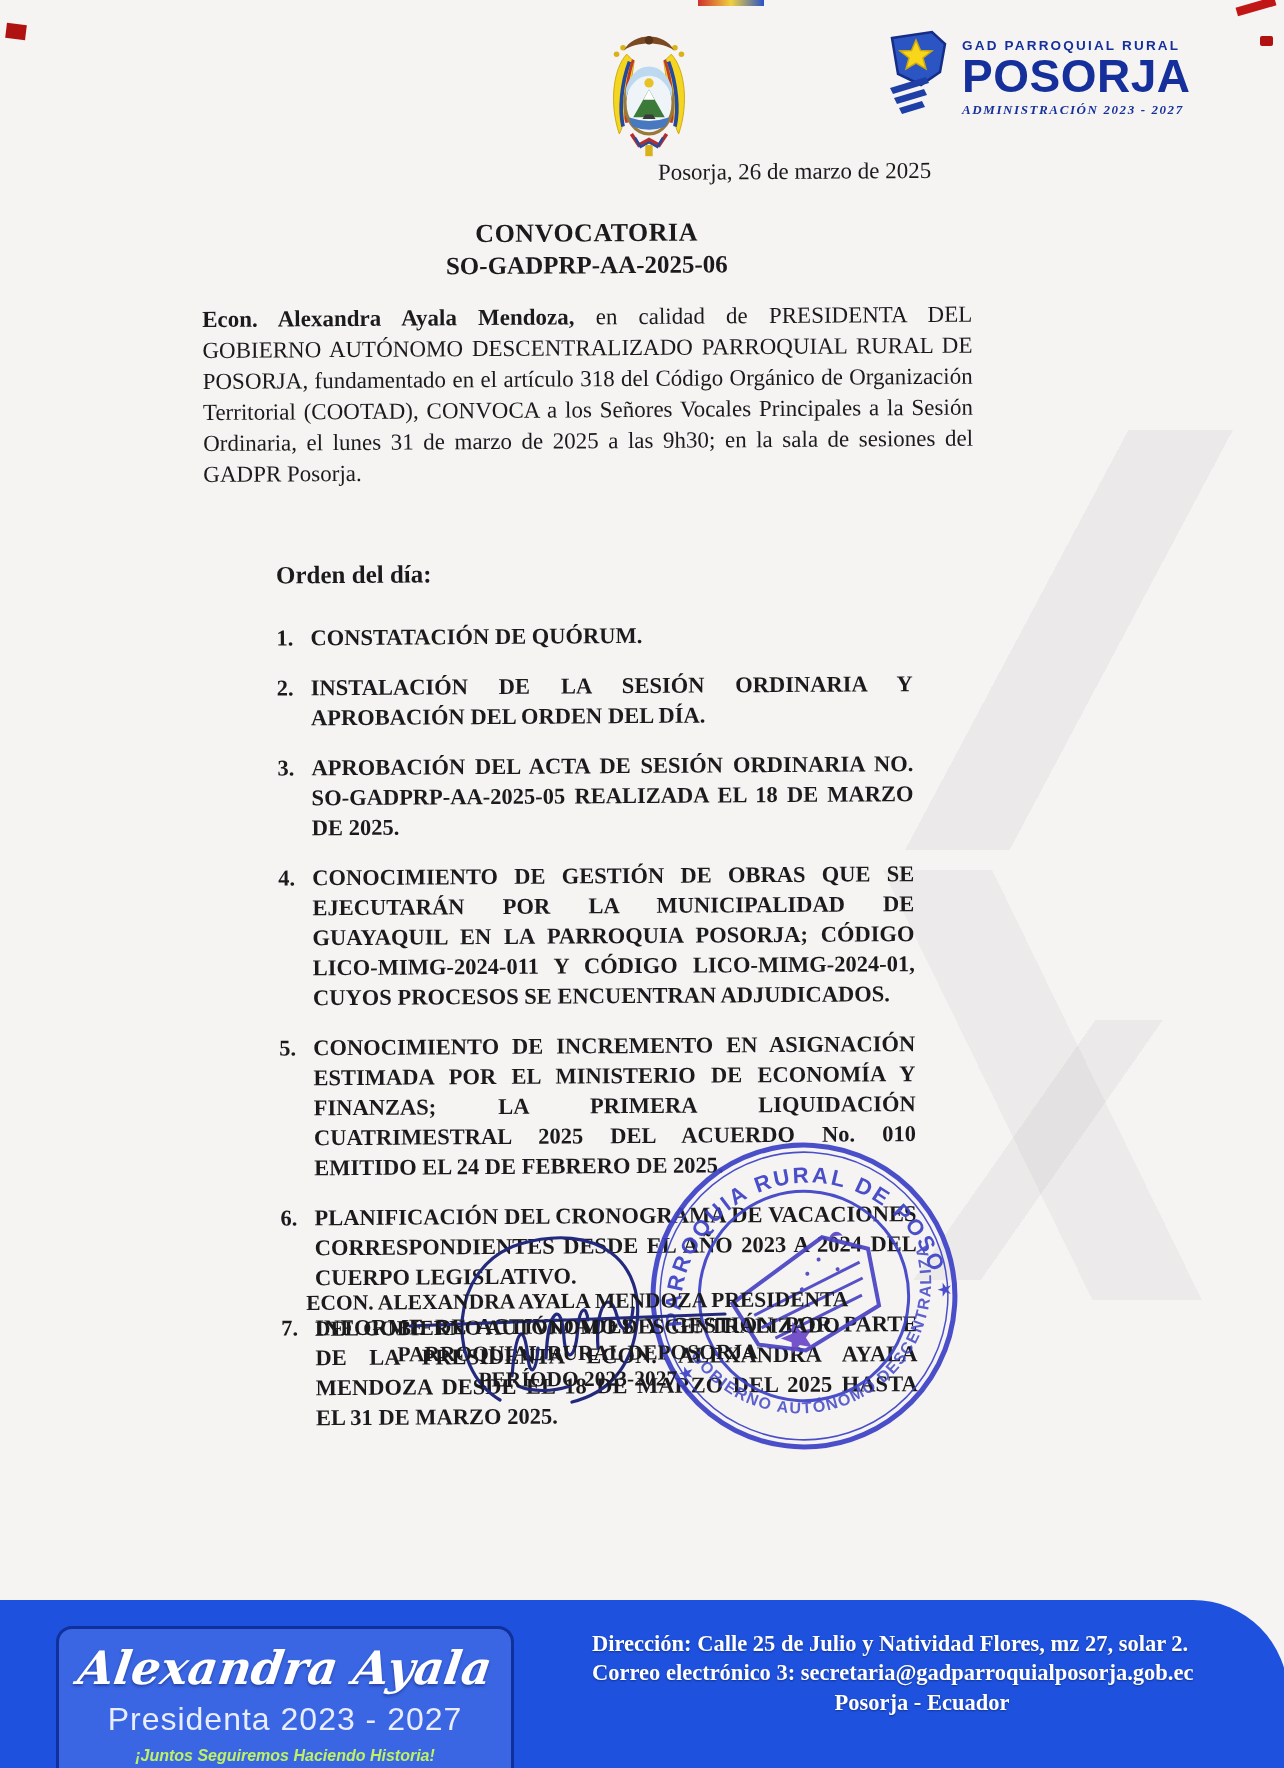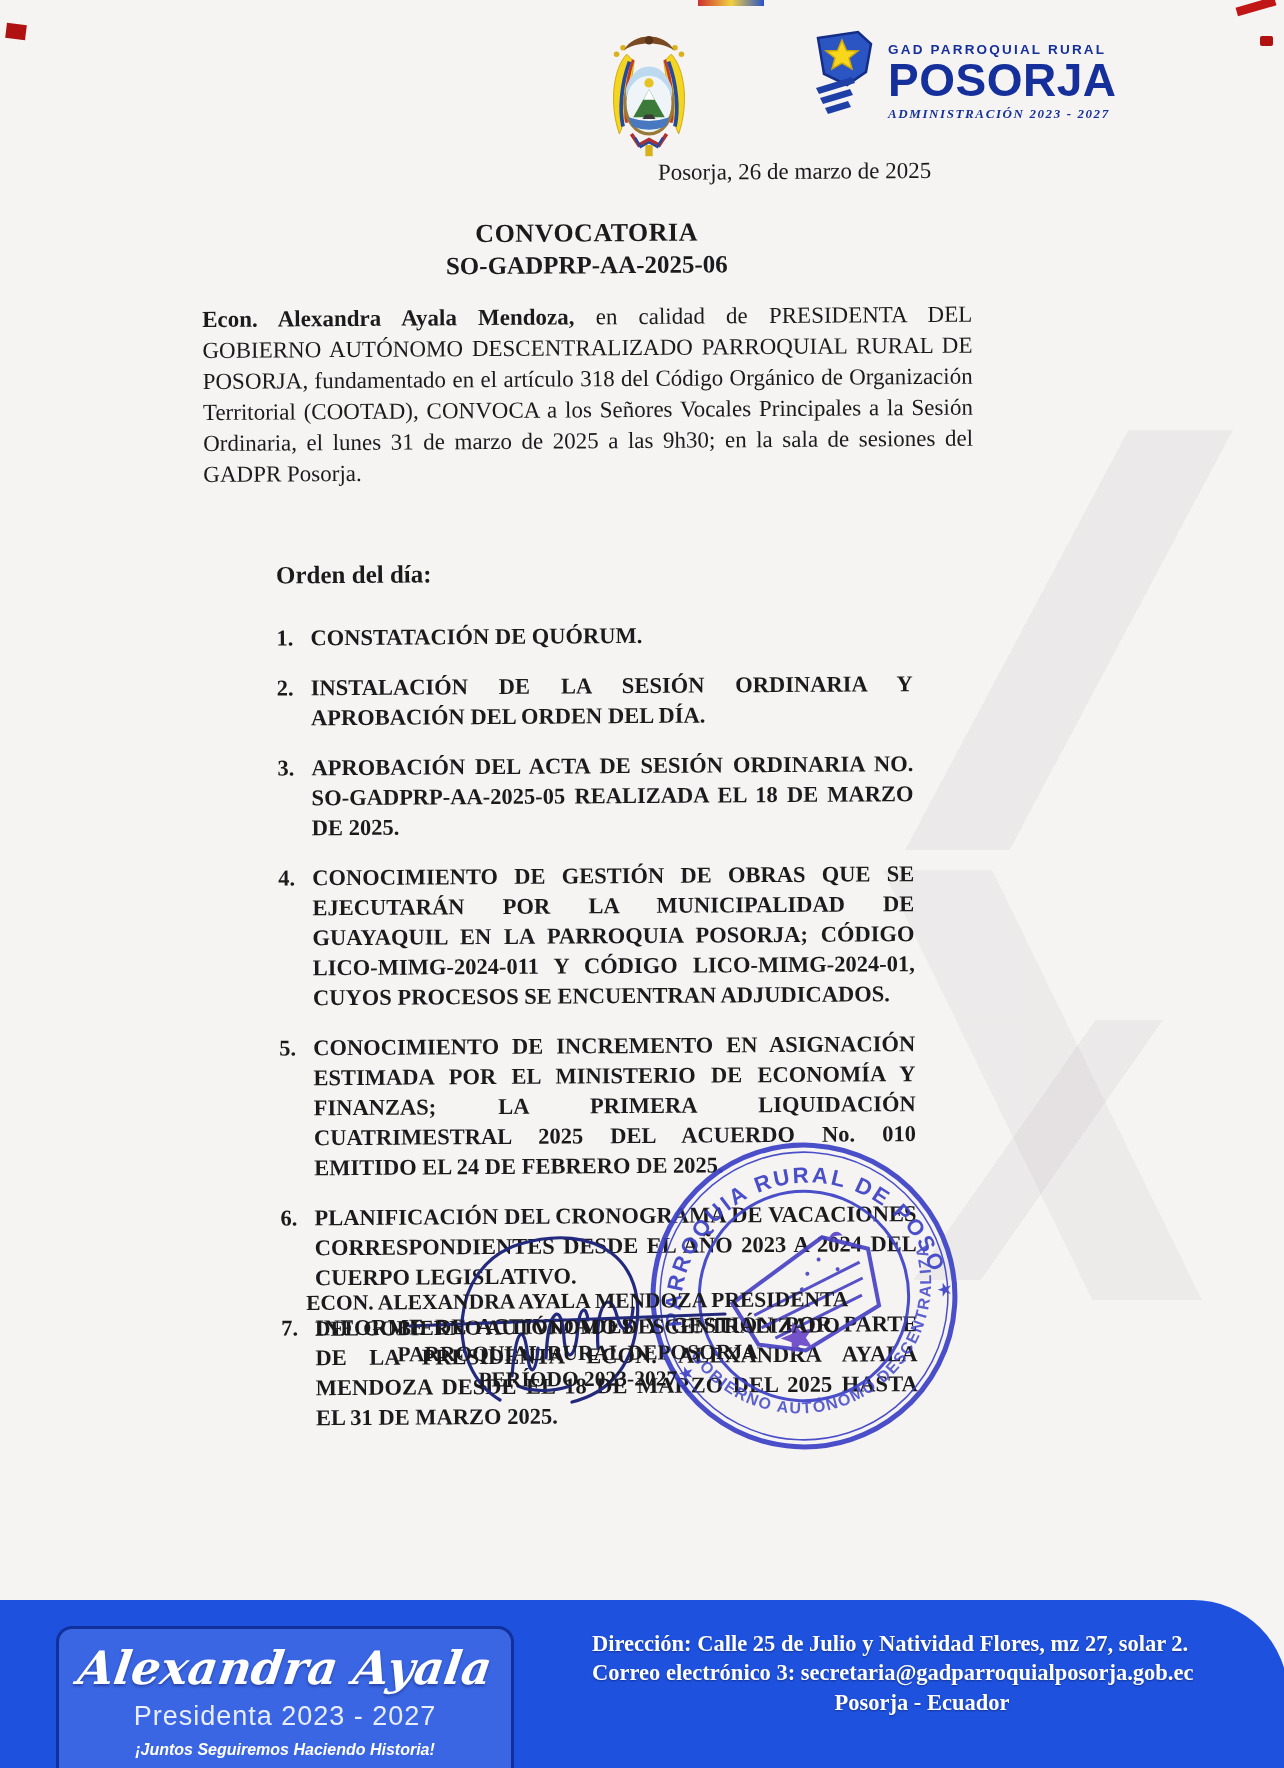--- a/index.html
+++ b/index.html
@@ -35,37 +35,37 @@
   .agenda .txt{flex:1;text-align:justify;}
 
   
   .sig-svg{position:absolute;left:400px;top:1208px;width:330px;height:200px;overflow:visible;}
   .stamp{position:absolute;left:638px;top:1130px;width:332px;height:332px;transform:rotate(-18deg);opacity:.92;}
   .sig-text{position:absolute;left:295px;top:1288px;width:565px;text-align:center;
             font-weight:700;font-size:21.5px;line-height:26px;transform:rotate(-0.4deg);}
 
   
   .coat{position:absolute;left:598px;top:26px;width:102px;height:138px;}
-  .logo{position:absolute;left:808px;top:28px;display:flex;align-items:flex-end;}
+  .logo{position:absolute;left:882px;top:28px;display:flex;}
   .logo-shield{width:70px;height:94px;}
   .logo-text{margin-left:10px;font-family:"Liberation Sans",sans-serif;color:#15309b;}
   .logo-tag{font-size:13.5px;font-weight:700;letter-spacing:2.2px;margin-top:10px;}
   .logo-name{font-size:46px;font-weight:700;letter-spacing:.5px;line-height:1.02;}
   .logo-admin{font-size:13px;font-weight:700;font-style:italic;letter-spacing:1.6px;margin-top:2px;font-family:Liberation Serif, serif;}
 
   
   .footer{position:absolute;left:-8px;right:-4px;top:1600px;height:176px;background:#1e51dd;
           border-top-right-radius:95px;}
   .footer-panel{position:absolute;left:64px;top:26px;width:452px;height:150px;background:#3a66e3;
           border:3px solid #10309b;border-bottom:none;border-radius:16px 16px 0 0;text-align:center;color:#fff;}
   .name-script{margin-top:12px;font-family:"DejaVu Serif",serif;font-style:italic;font-weight:700;
           font-size:46px;transform:skewX(-8deg);text-shadow:0 2px 3px rgba(0,0,60,.35);}
-  .pres-title{font-family:"Liberation Sans",sans-serif;font-size:27px;letter-spacing:1px;color:#e8edff;margin-top:6px;}
+  .pres-title{font-family:"Liberation Sans",sans-serif;font-size:32px;letter-spacing:1px;color:#e8edff;margin-top:6px;}
   .slogan{font-family:"Liberation Sans",sans-serif;font-size:16px;font-weight:700;font-style:italic;
-          margin-top:9px;color:#ffffff;}
+          margin-top:9px;color:#bef264;}
   .contacts{position:absolute;left:600px;top:30px;width:660px;color:#fff;font-weight:700;
           font-size:22.5px;line-height:28.5px;text-shadow:0 1px 2px rgba(0,0,40,.4);}
   .contacts .label{}
   .location{text-align:center;margin-top:2px;}
 </style>
 </head>
 <body>
 
 <div class="page">
 

